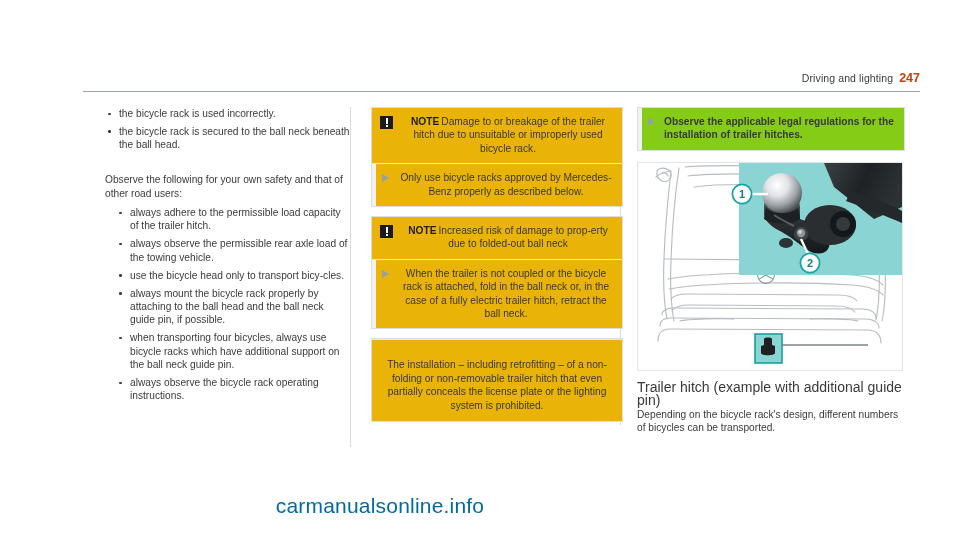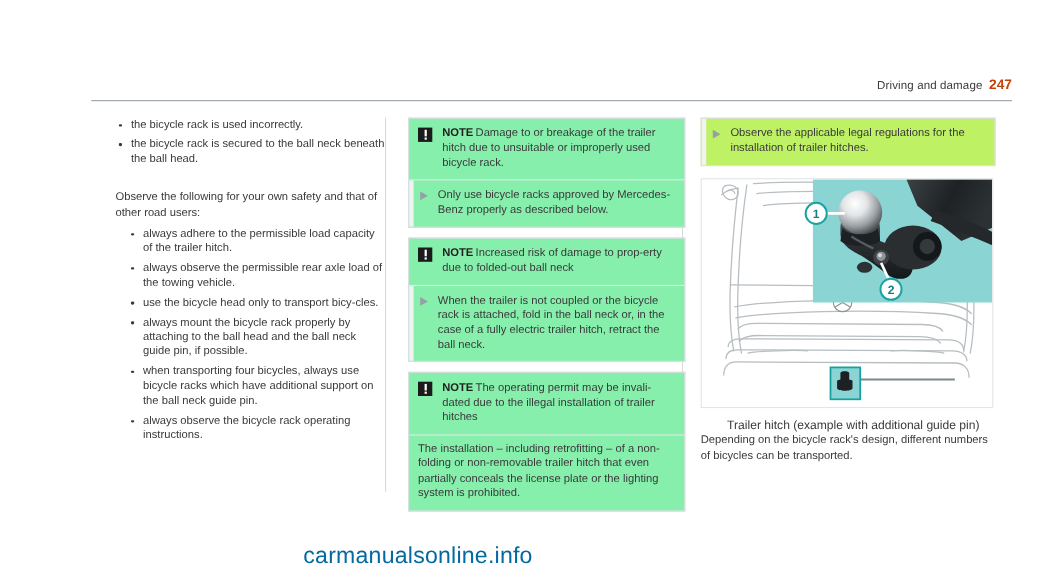--- a/index.html
+++ b/index.html
@@ -98,21 +98,22 @@
   }
   p.body-para {
     margin: 11px 0 6px 0;
   }
   .spacer-6 { height: 6px; }
 
   
   .note-box {
     border: 1px solid #dcdfe1;
     margin-bottom: 9px;
-    background: #86efac;
+    background: #eab308;
+    text-align: center;
   }
   .note-head {
     display: flex;
     align-items: flex-start;
     padding: 7px 8px 8px 8px;
   }
   .note-icon {
     flex: 0 0 auto;
     width: 13px;
     height: 13px;
@@ -179,50 +180,50 @@
     margin-right: 9px;
   }
   .step-text {
     flex: 1 1 auto;
     line-height: 13.4px;
   }
 
   
   .note-plain {
     border-top: 1px solid #e4e7e9;
-    padding: 6px 8px 9px 8px;
+    padding: 18px 8px 9px 8px;
     line-height: 13.4px;
   }
 
   
   .step-box {
     border: 1px solid #dcdfe1;
-    background: #bef264;
+    background: #84cc16;
+    font-weight: bold;
   }
   .step-box .step-row { border-top: none; }
 
   
   .figure {
     margin-top: 11px;
   }
   .fig-frame {
     width: 266px;
     height: 209px;
     border: 1px solid #e2e5e7;
     box-sizing: border-box;
     background: #ffffff;
     position: relative;
     overflow: hidden;
   }
   .fig-frame svg { display: block; }
   .fig-caption {
     margin-top: 10px;
-    font-size: 11px;
-    line-height: 13.4px;
-    margin-left: 24px;
+    font-size: 14px;
+    line-height: 13.4px;
   }
   .fig-para {
     margin-top: 0;
     font-size: 10.2px;
     line-height: 13.4px;
   }
 
   
   .watermark {
     position: absolute;
@@ -234,21 +235,21 @@
     color: #0369a1;
     letter-spacing: 0.2px;
     font-family: "Liberation Sans", sans-serif;
   }
 </style>
 </head>
 <body>
 
 <div class="page-header">
   <span class="hdr-inner">
-    <span class="hdr-title">Driving and damage</span><span class="hdr-page">247</span>
+    <span class="hdr-title">Driving and lighting</span><span class="hdr-page">247</span>
   </span>
 </div>
 
 <div class="columns">
 
   <div class="col-rule rule-a"></div>
   <div class="col-rule rule-b"></div>
 
   <div class="col col-left">
 
@@ -292,24 +293,20 @@
         <span class="note-text"><span class="note-label">NOTE</span><span>Increased risk of damage to prop-erty due to folded-out ball neck</span></span>
       </div>
       <div class="step-row">
         <span class="step-accent"></span>
         <span class="step-arrow"></span>
         <span class="step-text">When the trailer is not coupled or the bicycle rack is attached, fold in the ball neck or, in the case of a fully electric trailer hitch, retract the ball neck.</span>
       </div>
     </div>
 
     <div class="note-box">
-      <div class="note-head">
-        <span class="note-icon"></span>
-        <span class="note-text"><span class="note-label">NOTE</span><span>The operating permit may be invali-dated due to the illegal installation of trailer hitches</span></span>
-      </div>
       <div class="note-plain">The installation – including retrofitting – of a non-folding or non-removable trailer hitch that even partially conceals the license plate or the lighting system is prohibited.</div>
     </div>
 
   </div>
 
   <div class="col col-right">
 
     <div class="step-box">
       <div class="step-row">
         <span class="step-accent"></span>

